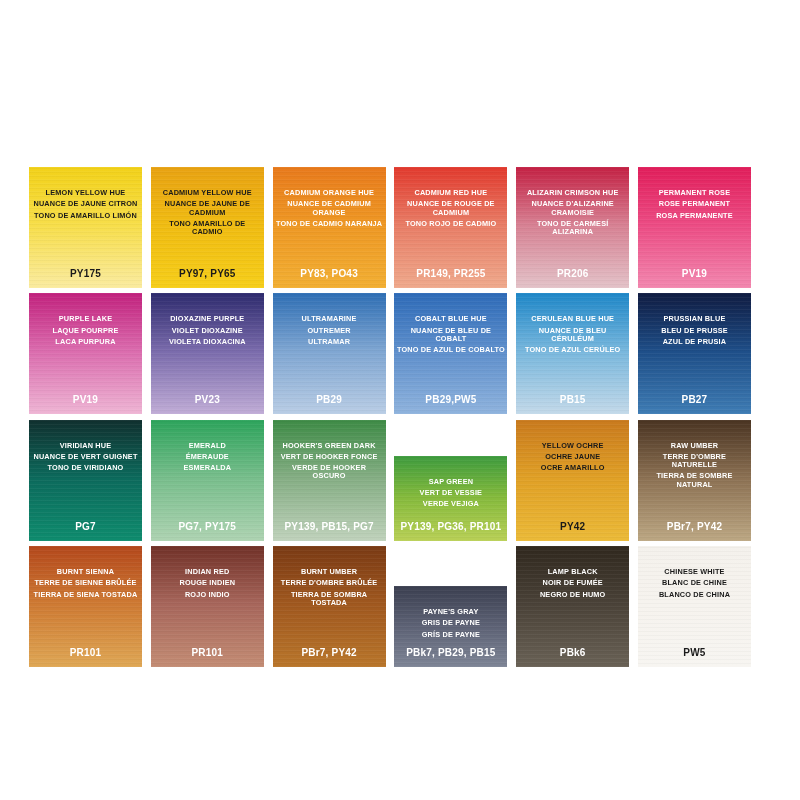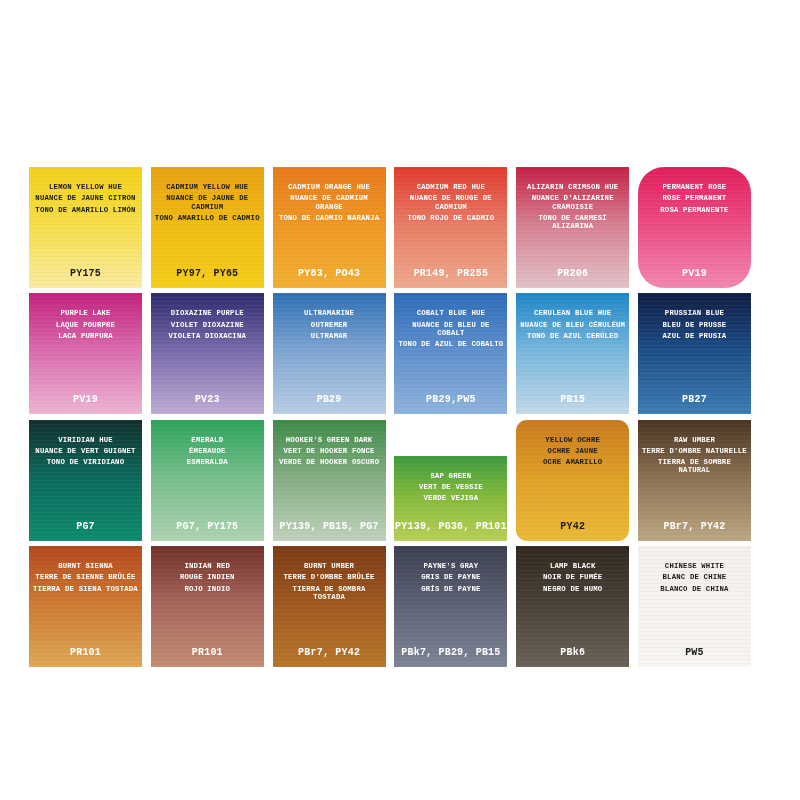--- a/index.html
+++ b/index.html
@@ -27,22 +27,21 @@
     column-gap: 8.8px;
     row-gap: 5.3px;
   }
   .swatch {
     position: relative;
     overflow: hidden;
     box-sizing: border-box;
     display: flex;
     flex-direction: column;
     align-items: center;
-    padding-top: 16px;
-    font-family: Liberation Mono, monospace;
+    padding-top: 22px;
   }
   
   .swatch .grain {
     position: absolute;
     left: 0; top: 0; right: 0; bottom: 0;
     pointer-events: none;
     background-image: repeating-linear-gradient(
       to bottom,
       rgba(255,255,255,0.055) 0px,
       rgba(255,255,255,0.055) 1px,
@@ -126,21 +125,21 @@
     </div>
     <div class="swatch light-text" style="background: linear-gradient(rgb(196, 33, 68) 0%, rgb(215, 129, 147) 48%, rgb(227, 194, 200) 100%);">
       <div class="grain"></div>
       <div class="names">
         <span class="nm en">ALIZARIN CRIMSON HUE</span>
         <span class="nm fr">NUANCE D'ALIZARINE CRAMOISIE</span>
         <span class="nm es">TONO DE CARMESÍ ALIZARINA</span>
       </div>
       <div class="code">PR206</div>
     </div>
-    <div class="swatch light-text" style="background: linear-gradient(rgb(225, 30, 91) 0%, rgb(236, 76, 132) 48%, rgb(242, 135, 175) 100%); border-radius: 26px;">
+    <div class="swatch light-text" style="background: linear-gradient(rgb(225, 30, 91) 0%, rgb(236, 76, 132) 48%, rgb(242, 135, 175) 100%);">
       <div class="grain"></div>
       <div class="names">
         <span class="nm en">PERMANENT ROSE</span>
         <span class="nm fr">ROSE PERMANENT</span>
         <span class="nm es">ROSA PERMANENTE</span>
       </div>
       <div class="code">PV19</div>
     </div>
     <div class="swatch light-text" style="background: linear-gradient(rgb(194, 34, 126) 0%, rgb(219, 108, 174) 48%, rgb(238, 181, 212) 100%);">
       <div class="grain"></div>
@@ -225,21 +224,21 @@
     </div>
     <div class="swatch light-text" style="background: linear-gradient(rgb(62, 155, 62) 0%, rgb(132, 186, 60) 48%, rgb(185, 208, 86) 100%); margin-top: 36px;">
       <div class="grain"></div>
       <div class="names">
         <span class="nm en">SAP GREEN</span>
         <span class="nm fr">VERT DE VESSIE</span>
         <span class="nm es">VERDE VEJIGA</span>
       </div>
       <div class="code">PY139, PG36, PR101</div>
     </div>
-    <div class="swatch dark-text" style="background: linear-gradient(rgb(201, 122, 30) 0%, rgb(224, 160, 38) 48%, rgb(235, 186, 56) 100%); border-radius: 11px;">
+    <div class="swatch dark-text" style="background: linear-gradient(rgb(201, 122, 30) 0%, rgb(224, 160, 38) 48%, rgb(235, 186, 56) 100%);">
       <div class="grain"></div>
       <div class="names">
         <span class="nm en">YELLOW OCHRE</span>
         <span class="nm fr">OCHRE JAUNE</span>
         <span class="nm es">OCRE AMARILLO</span>
       </div>
       <div class="code">PY42</div>
     </div>
     <div class="swatch light-text" style="background: linear-gradient(rgb(74, 52, 34) 0%, rgb(140, 113, 83) 48%, rgb(188, 167, 131) 100%);">
       <div class="grain"></div>
@@ -270,21 +269,21 @@
     </div>
     <div class="swatch light-text" style="background: linear-gradient(rgb(122, 58, 20) 0%, rgb(160, 88, 31) 48%, rgb(185, 118, 43) 100%); align-items: flex-end;">
       <div class="grain"></div>
       <div class="names">
         <span class="nm en">BURNT UMBER</span>
         <span class="nm fr">TERRE D'OMBRE BRÛLÉE</span>
         <span class="nm es">TIERRA DE SOMBRA TOSTADA</span>
       </div>
       <div class="code">PBr7, PY42</div>
     </div>
-    <div class="swatch light-text" style="background: linear-gradient(rgb(59, 63, 80) 0%, rgb(92, 97, 116) 48%, rgb(126, 133, 150) 100%);">
+    <div class="swatch light-text" style="background: linear-gradient(rgb(59, 63, 80) 0%, rgb(92, 97, 116) 48%, rgb(126, 133, 150) 100%); margin-top: 40px;">
       <div class="grain"></div>
       <div class="names">
         <span class="nm en">PAYNE'S GRAY</span>
         <span class="nm fr">GRIS DE PAYNE</span>
         <span class="nm es">GRÍS DE PAYNE</span>
       </div>
       <div class="code">PBk7, PB29, PB15</div>
     </div>
     <div class="swatch light-text" style="background: linear-gradient(rgb(48, 40, 30) 0%, rgb(74, 66, 56) 48%, rgb(106, 98, 86) 100%);">
       <div class="grain"></div>

